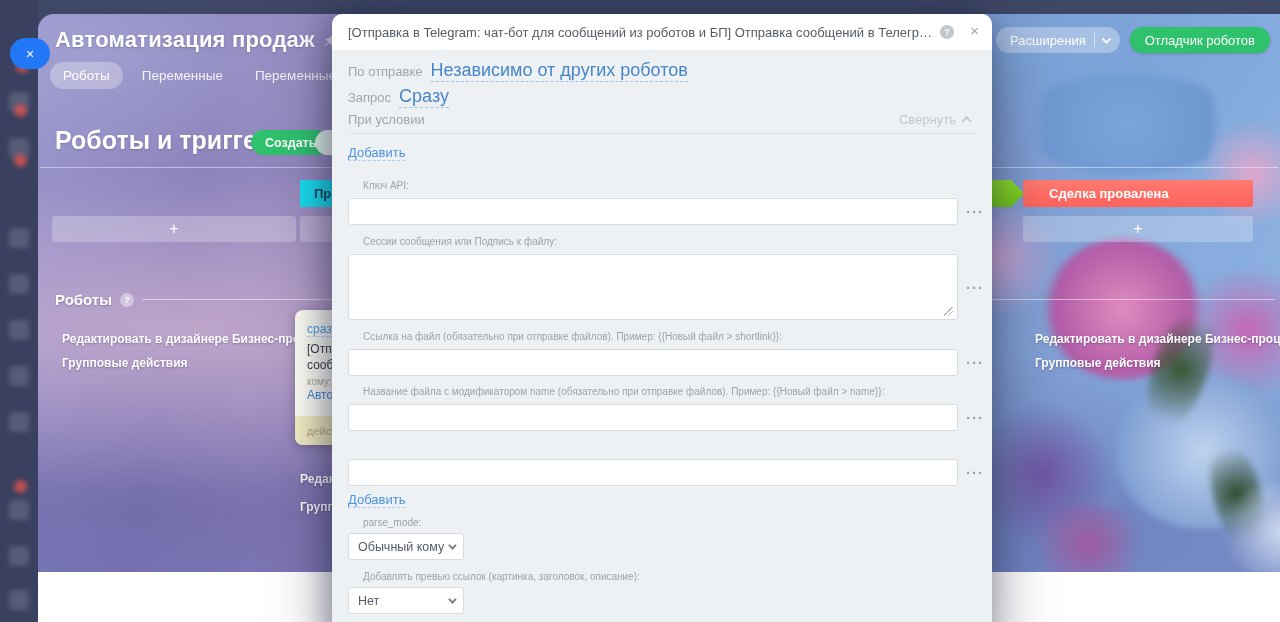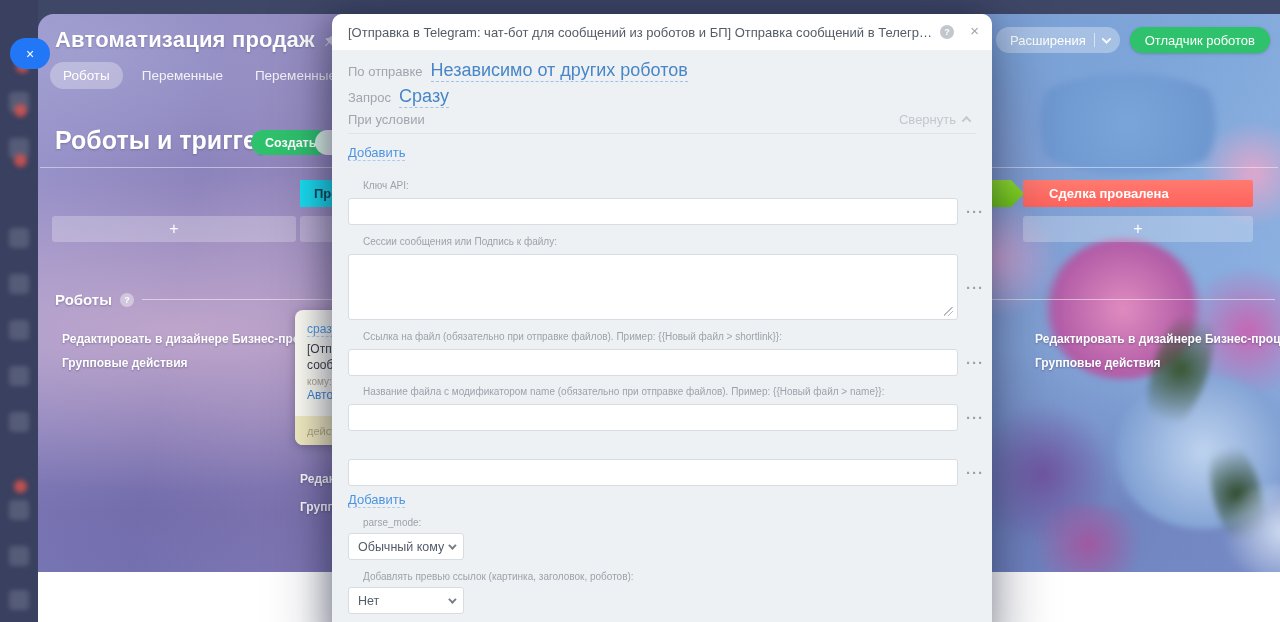--- a/index.html
+++ b/index.html
@@ -273,20 +273,20 @@
     <div class="m-row" style="top:478px">
       <span class="m-add">Добавить</span>
     </div>
 
     <div class="f-label" style="top:503px">parse_mode:</div>
     <div class="f-select" style="top:519px">
       <span>Обычный кому</span>
       <span class="chev-down-g"></span>
     </div>
 
-    <div class="f-label" style="top:557px">Добавлять превью ссылок (картинка, заголовок, роботов):</div>
+    <div class="f-label" style="top:557px">Добавлять превью ссылок (картинка, заголовок, описание):</div>
     <div class="f-select" style="top:573px">
       <span>Нет</span>
       <span class="chev-down-g"></span>
     </div>
   </div>
 
 </div>
 
 </body></html>

